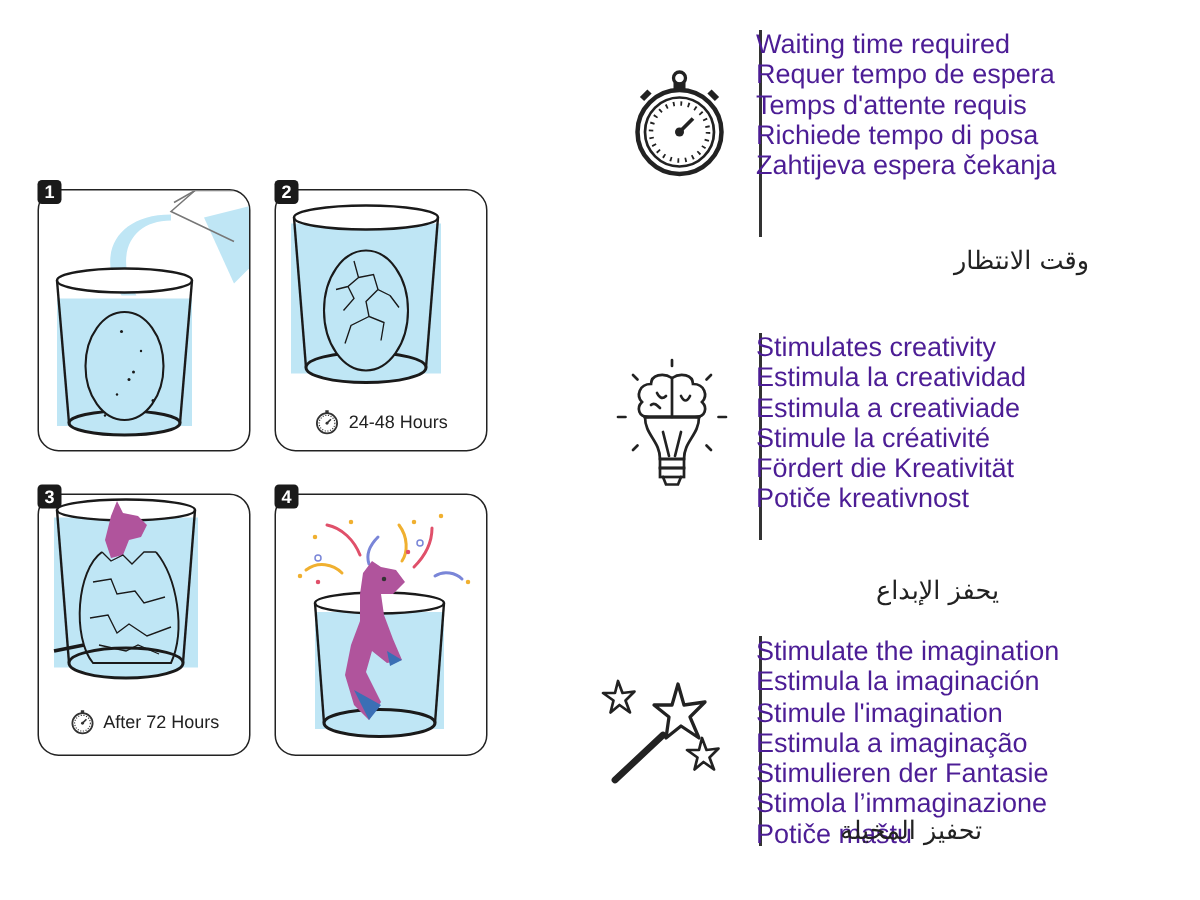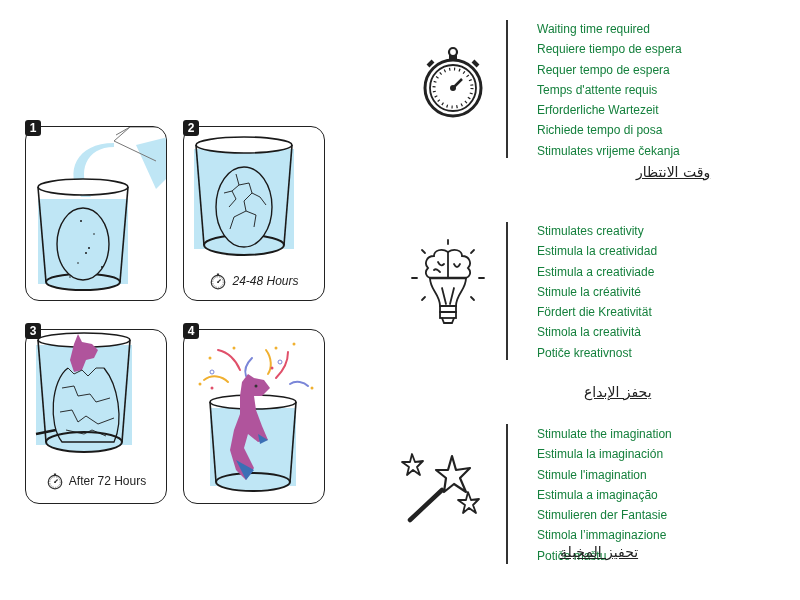--- a/index.html
+++ b/index.html
@@ -5,22 +5,22 @@
   html, body { margin:0; padding:0; background:#ffffff; }
   body { width:800px; height:600px; position:relative; overflow:hidden; font-family:"Liberation Sans", sans-serif; color:#222; }
   .panel { position:absolute; width:142px; border:1.6px solid #222; border-radius:14px; background:#fff; box-sizing:border-box; overflow:hidden; }
   .badge { position:absolute; width:16px; height:16px; background:#1a1a1a; color:#fff; font-weight:bold; font-size:12px; line-height:16px; text-align:center; border-radius:3px; font-family:"Liberation Sans", sans-serif; z-index:3; }
   .panel svg { position:absolute; left:0; top:0; }
   .caption { position:absolute; left:0; width:100%; text-align:center; font-size:12px; color:#222; font-family:"Liberation Sans", sans-serif; display:flex; align-items:center; justify-content:center; gap:5px; }
   .caption svg { position:static; }
   .feature { position:absolute; left:0; width:800px; }
   .ficon { position:absolute; }
   .divider { position:absolute; width:2px; background:#333; left:506px; }
-  .lines { position:absolute; left:537px; font-family:"Liberation Sans", sans-serif; font-size:12px; line-height:20.3px; color:#15803d; font-weight:300; white-space:nowrap; }
-  .arabic { position:absolute; font-family:"DejaVu Sans", sans-serif; font-size:14px; color:#222; direction:rtl; white-space:nowrap;text-decoration:underline; }
+  .lines { position:absolute; left:504px; font-family:"Liberation Sans", sans-serif; font-size:18px; line-height:20.3px; color:#4c1d95; font-weight:300; white-space:nowrap; }
+  .arabic { position:absolute; font-family:"DejaVu Sans", sans-serif; font-size:17px; color:#222; direction:rtl; white-space:nowrap; }
 </style>
 </head>
 <body>
 
 <div class="panel" style="left:25px;top:126px;height:175px;">
   <svg width="142" height="175" viewBox="0 0 142 175">
 
     <path d="M110 18 L142 10 L142 50 L130 62 Z" fill="#bfe6f5"></path>
     <path d="M90 8 L104 0 L142 0" fill="none" stroke="#777" stroke-width="1"></path>
     <path d="M104 0 L88 14 L130 34" fill="none" stroke="#777" stroke-width="1"></path>
@@ -37,21 +37,21 @@
       <circle cx="68" cy="107" r="0.8" fill="#1a1a1a"></circle>
     <circle cx="63" cy="121" r="1" fill="#1a1a1a"></circle>
       <circle cx="60" cy="126" r="1" fill="#1a1a1a"></circle>
     <circle cx="52" cy="136" r="0.8" fill="#1a1a1a"></circle>
       <circle cx="76" cy="140" r="1" fill="#1a1a1a"></circle>
     <circle cx="44" cy="150" r="0.8" fill="#1a1a1a"></circle>
   </svg>
 </div>
 <div class="badge" style="left:25px;top:120px;">1</div>
 
-<div class="panel" style="left:183px;top:126px;height:175px;font-style:italic;">
+<div class="panel" style="left:183px;top:126px;height:175px;">
   <svg width="142" height="175" viewBox="0 0 142 175">
     <rect x="10" y="22" width="100" height="100" fill="#bfe6f5"></rect>
     <ellipse cx="60" cy="18" rx="48" ry="8" fill="#fff" stroke="#1a1a1a" stroke-width="1.6"></ellipse>
     <path d="M12 18 L20 118" stroke="#1a1a1a" stroke-width="1.6" fill="none"></path>
     <path d="M108 18 L100 118" stroke="#1a1a1a" stroke-width="1.6" fill="none"></path>
     <ellipse cx="60" cy="118" rx="40" ry="10" fill="#bfe6f5" stroke="#1a1a1a" stroke-width="2"></ellipse>
     <ellipse cx="60" cy="80" rx="28" ry="40" fill="#bfe6f5" stroke="#1a1a1a" stroke-width="1.4"></ellipse>
     <path d="M52 47 L55 58 L48 64 L52 72 L45 80 M55 58 L65 56 L68 66 L76 70 M68 66 L60 74 L62 84 L72 88 L70 100 M62 84 L50 90 L46 102 M76 70 L82 78 M40 66 L48 64" fill="none" stroke="#1a1a1a" stroke-width="0.9"></path>
   </svg>
   <div class="caption" style="top:145px;">
@@ -140,26 +140,24 @@
     <line x1="58" y1="20" x2="53" y2="15" stroke="#222" stroke-width="4"></line>
     <circle cx="33" cy="42" r="28" fill="none" stroke="#222" stroke-width="3"></circle>
     <circle cx="33" cy="42" r="23" fill="none" stroke="#222" stroke-width="1.8"></circle>
     <circle cx="33" cy="42" r="19" fill="none" stroke="#222" stroke-width="3" stroke-dasharray="1.2 3.8"></circle>
     <line x1="33" y1="42" x2="42" y2="33" stroke="#222" stroke-width="2.5"></line>
     <circle cx="33" cy="42" r="3" fill="#222"></circle>
   </svg>
   <div class="divider" style="top:20px;height:138px;"></div>
   <div class="lines" style="top:19px;">
     <div>Waiting time required</div>
-    <div>Requiere tiempo de espera</div>
     <div>Requer tempo de espera</div>
     <div>Temps d'attente requis</div>
-    <div>Erforderliche Wartezeit</div>
     <div>Richiede tempo di posa</div>
-    <div>Stimulates vrijeme čekanja</div>
+    <div>Zahtijeva espera čekanja</div>
   </div>
   <div class="arabic" style="left:636px;top:164px;">وقت الانتظار</div>
 </div>
 
 <div class="feature">
   <svg class="ficon" style="left:410px;top:238px;" width="76" height="92" viewBox="0 0 76 92">
     <g stroke="#222" stroke-width="1.8" fill="none" stroke-linecap="round">
       <line x1="38" y1="2" x2="38" y2="6"></line>
       <line x1="12" y1="12" x2="15" y2="15"></line>
       <line x1="64" y1="12" x2="61" y2="15"></line>
@@ -181,21 +179,20 @@
       <path d="M32 80 L34 85 L42 85 L44 80"></path>
     </g>
   </svg>
   <div class="divider" style="top:222px;height:138px;"></div>
   <div class="lines" style="top:221px;">
     <div>Stimulates creativity</div>
     <div>Estimula la creatividad</div>
     <div>Estimula a creativiade</div>
     <div>Stimule la créativité</div>
     <div>Fördert die Kreativität</div>
-    <div>Stimola la creatività</div>
     <div>Potiče kreativnost</div>
   </div>
   <div class="arabic" style="left:584px;top:384px;text-align:center;">يحفز الإبداع</div>
 </div>
 
 <div class="feature">
   <svg class="ficon" style="left:398px;top:450px;" width="88" height="76" viewBox="0 0 88 76">
     <line x1="12" y1="70" x2="44" y2="40" stroke="#222" stroke-width="4.5" stroke-linecap="round"></line>
     <polygon points="48,4 52,18 66,16 56,26 62,40 50,32 40,40 42,26 32,18 44,18" fill="#fff" stroke="#222" stroke-width="2.2" stroke-linejoin="round" transform="translate(6,2)"></polygon>
     <polygon points="14,4 17,12 25,11 19,17 22,25 15,20 9,25 11,17 4,12 12,12" fill="#fff" stroke="#222" stroke-width="1.8" stroke-linejoin="round"></polygon>

